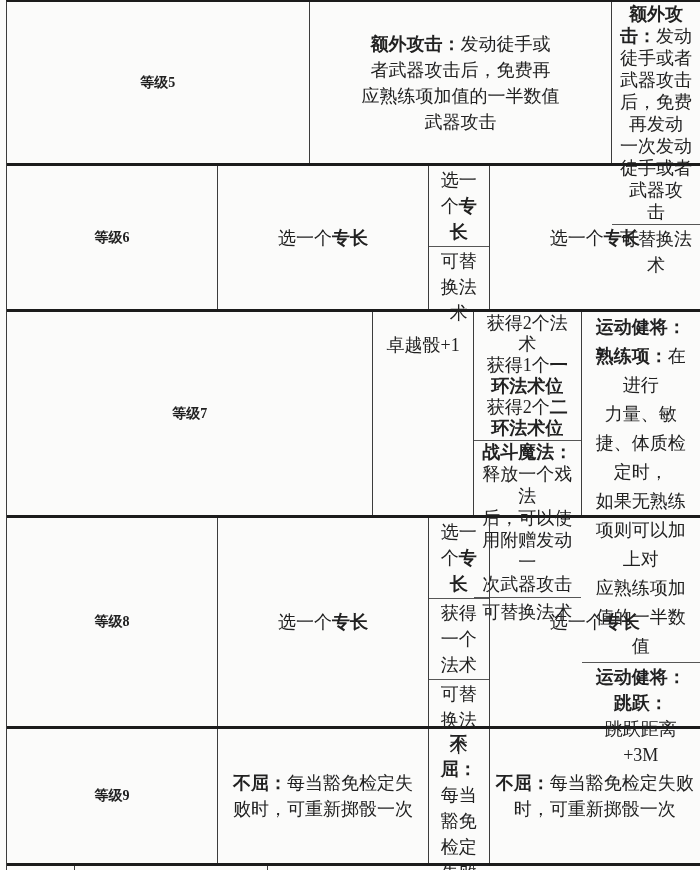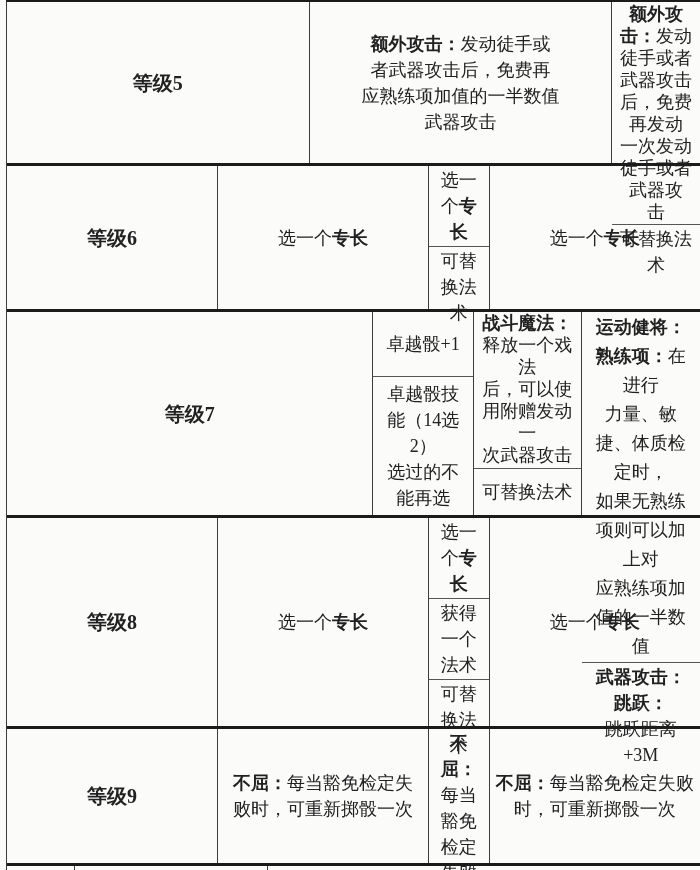--- a/index.html
+++ b/index.html
@@ -36,21 +36,21 @@
   .h95 { flex: 0 0 95px; }  .h66 { flex: 0 0 66px; }
   .h65 { flex: 0 0 65px; }  .h64 { flex: 0 0 64px; }
   .h70 { flex: 0 0 70px; font-family: Liberation Mono, monospace; }  .h69a { flex: 0 0 69px; }
   .h69b { flex: 0 0 69px; justify-content: center; } .h136 { flex: 0 0 136px; }
   .h68 { flex: 0 0 68px; }
   .txt { white-space: pre-line; text-align: center; font-size: 18px; line-height: 26px; }
   .b { font-weight: bold; }
   .lh21 { line-height: 21px; }
   .lh22 { line-height: 22px; text-align: center; }
   .lh29 { line-height: 29px; text-align: center; }
-  .lvl { font-size: 20px; font-weight: bold; }
+  .lvl { font-size: 14px; font-weight: bold; }
 </style>
 </head>
 <body>
 
 <div class="page">
   <div class="tbl">
 
     <div class="row r5">
       <div class="col c1 cell">
         <div class="txt lvl">等级5</div>
@@ -95,44 +95,45 @@
     </div>
 
     <div class="row r7">
       <div class="col c1 cell">
         <div class="txt lvl">等级7</div>
       </div>
       <div class="col c2 colstack">
         <div class="cell h65">
           <div class="txt">卓越骰+1</div>
         </div>
-        <div class="cell fill">
-          <div class="txt">卓越骰技能（14选2）
-选过的不能再选</div>
-        </div>
       </div>
       <div class="col c3 colstack">
+        <div class="cell h64">
+          <div class="txt lh21"><span>获得2个法术
+获得1个</span><span class="b">一环法术位</span><span>
+获得2个</span><span class="b">二环法术位</span></div>
+        </div>
         <div class="cell h70">
           <div class="txt lh22"><span class="b">战斗魔法：</span><span>释放一个戏法
 后，可以使用附赠发动一
 次武器攻击</span></div>
         </div>
         <div class="cell fill">
           <div class="txt">可替换法术</div>
         </div>
       </div>
       <div class="col c4 colstack">
         <div class="cell h136">
           <div class="txt lh29"><span class="b">运动健将：熟练项：</span><span>在进行
 力量、敏捷、体质检定时，
 如果无熟练项则可以加上对
 应熟练项加值的一半数值</span></div>
         </div>
         <div class="cell fill">
-          <div class="txt"><span class="b">武器攻击：跳跃：</span><span>
+          <div class="txt"><span class="b">运动健将：跳跃：</span><span>
 跳跃距离+3M</span></div>
         </div>
       </div>
     </div>
 
     <div class="row r8">
       <div class="col c1 cell">
         <div class="txt lvl">等级8</div>
       </div>
       <div class="col c2 cell">

